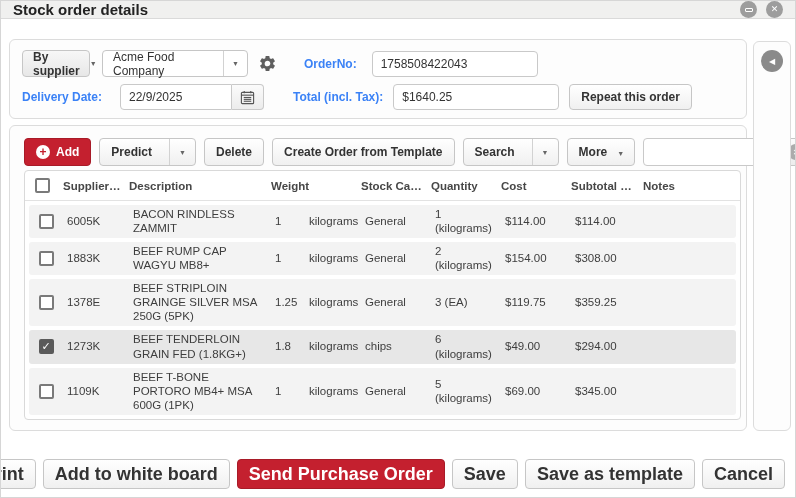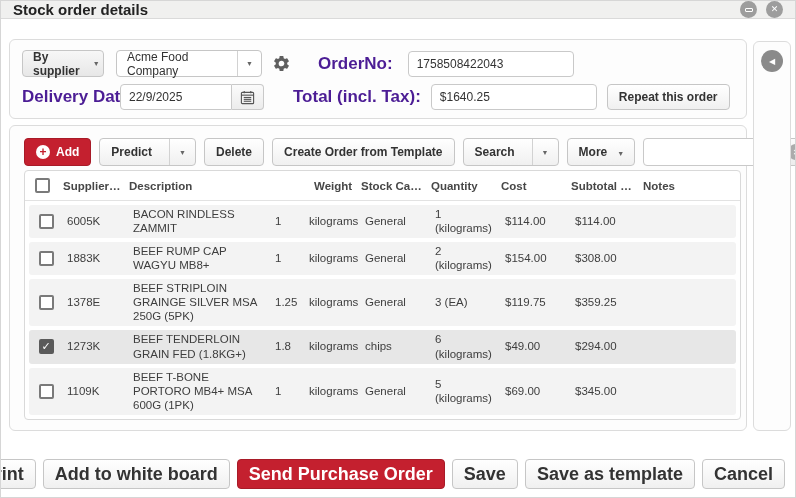--- a/index.html
+++ b/index.html
@@ -30,21 +30,21 @@
   }
   #form-panel  { left:8px; top:38px; width:738px; height:80px; }
   #main-panel  { left:8px; top:124px; width:738px; height:306px; }
   #side-strip  { left:752px; top:40px; width:38px; height:390px; }
   .side-toggle {
     width:22px; height:22px; border-radius:50%; background:#8a8a8a;
     color:#fff; font-size:8px; display:flex; align-items:center; justify-content:center;
     margin:8px auto 0; cursor:pointer;
   }
   
-  .lbl { font-size:17px; font-weight:700; color:#4c1d95; white-space:nowrap; }
+  .lbl { font-size:12px; font-weight:700; color:#3b82f6; white-space:nowrap; }
   .input {
     height:26px; border:1px solid #c9c9c9; border-radius:4px; background:#fff;
     font-family:inherit; font-size:12px; color:#333; padding:0 8px; outline:none;
   }
   .btn {
     height:26px; border:1px solid #c6c6c6; border-radius:4px;
     background:linear-gradient(#ffffff,#f0f0f0);
     font-family:inherit; font-size:12px; font-weight:600; color:#333;
     padding:0 11px; cursor:pointer; white-space:nowrap;
     display:inline-flex; align-items:center; justify-content:center; gap:6px;
@@ -93,21 +93,21 @@
     position:absolute; left:14px; top:44px; width:717px; height:250px;
     border:1px solid #d9d9d9; border-radius:4px; background:#fff; overflow:hidden;
   }
   .tgrid {
     display:grid;
     grid-template-columns:34px 66px 142px 34px 56px 70px 70px 70px 72px 1fr;
     align-items:center;
   }
   .thead { height:30px; border-bottom:1px solid #e2e2e2; font-size:11.5px; font-weight:700; color:#474747; }
   .thead .hcell { padding:0 4px; white-space:nowrap; overflow:hidden; text-overflow:ellipsis; }
-  .span2 { grid-column:span 2;margin-left:43px; }
+  .span2 { grid-column:span 2; }
   .tbody { padding-top:4px; }
   .trow {
     margin:0 4px 4px; border-radius:3px; background:#f3f3f3;
     font-size:11.5px; color:#3e3e3e; min-height:27px; cursor:pointer;
   }
   .trow.tall { min-height:34px; }
   .trow.selected { background:#e7e7e7; }
   .cell { padding:2px 4px; line-height:1.25; }
   .c-check { display:flex; justify-content:center; }
   .checkbox {
@@ -135,21 +135,21 @@
         <span class="min-bar"></span>
       </span>
     <span class="circle-btn">
         <span>✕</span>
       </span>
   </div>
 </div>
 
 <div class="panel" id="form-panel">
   <div class="row-flex" style="left:12px; top:10px; gap:0;">
-    <div class="select gray-sel" style="width:82px;">
+    <div class="select gray-sel" style="width:68px;">
       <span class="val">By supplier</span>
       <span class="seg">
           <span class="arrow">▼</span>
         </span>
     </div>
     <div class="select white-sel" style="width:146px; margin-left:12px;">
       <span class="val">Acme Food Company</span>
       <span class="seg seg-divided">
           <span class="arrow">▼</span>
         </span>

